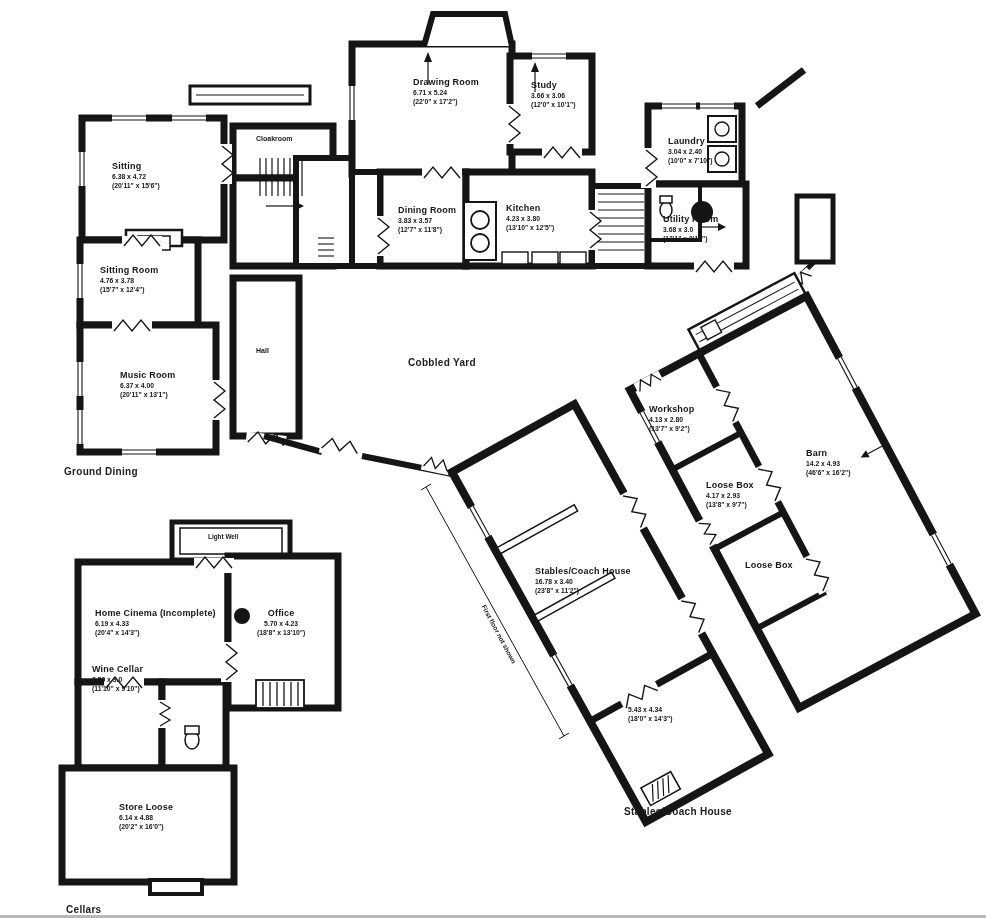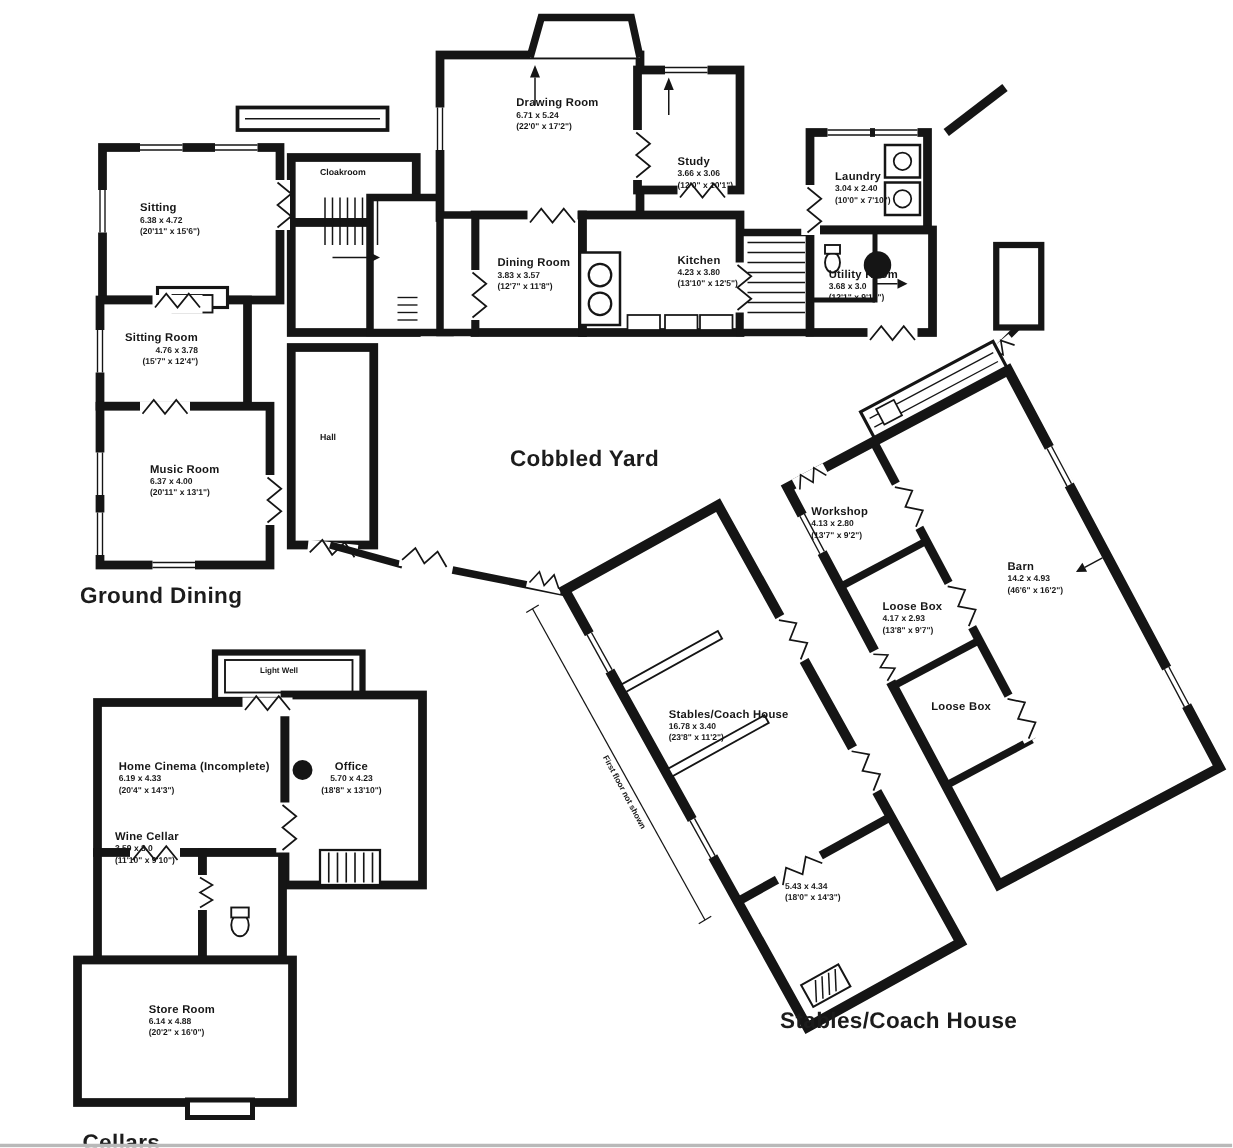--- a/index.html
+++ b/index.html
@@ -3,21 +3,21 @@
 <meta charset="utf-8">
 <style>
   html,body{margin:0;padding:0;background:#ffffff;}
   #canvas{position:relative;width:986px;height:918px;background:#ffffff;overflow:hidden;
           font-family:"Liberation Sans", sans-serif;color:#141414;}
   svg{position:absolute;left:0;top:0;}
   .room-label{position:absolute;text-align:left;line-height:1.3;white-space:nowrap;color:#161616;}
   .rn{font-size:9px;font-weight:700;letter-spacing:.2px;}
   .rn-sm{font-size:7px;font-weight:700;}
   .rd{font-size:6.8px;font-weight:600;}
-  .section-label{position:absolute;font-size:18px;font-weight:600;color:#1c1c1c;letter-spacing:.3px;white-space:nowrap;}
+  .section-label{position:absolute;font-size:10px;font-weight:600;color:#1c1c1c;letter-spacing:.3px;white-space:nowrap;}
   .note-label{position:absolute;font-size:6.6px;font-weight:600;color:#161616;white-space:nowrap;
               transform:translate(-50%,-50%) rotate(62deg);}
   #scan-line{position:absolute;left:0;right:0;bottom:0;height:3px;background:#b9b9b9;}
 </style>
 </head>
 <body>
 
 <div id="canvas">
 
 <svg width="986" height="918" viewBox="0 0 986 918">
@@ -246,52 +246,52 @@
   <use href="#zz" transform="translate(228,644) rotate(90)"></use>
   <use href="#zz" transform="translate(106,686)"></use>
   <use href="#zzs" transform="translate(162,702) rotate(90)"></use>
 </svg>
 
   <div class="room-label" style="left:112px;top:161px;">
     <div class="rn">Sitting</div>
     <div class="rd">6.38 x 4.72</div>
     <div class="rd">(20'11" x 15'6")</div>
   </div>
-  <div class="room-label" style="left:100px;top:265px;text-align:right;">
+  <div class="room-label" style="left:100px;top:265px;">
     <div class="rn">Sitting Room</div>
     <div class="rd">4.76 x 3.78</div>
     <div class="rd">(15'7" x 12'4")</div>
   </div>
   <div class="room-label" style="left:120px;top:370px;">
     <div class="rn">Music Room</div>
     <div class="rd">6.37 x 4.00</div>
     <div class="rd">(20'11" x 13'1")</div>
   </div>
   <div class="room-label" style="left:256px;top:134px;">
     <div class="rn-sm">Cloakroom</div>
   </div>
   <div class="room-label" style="left:256px;top:346px;">
     <div class="rn-sm">Hall</div>
   </div>
   <div class="room-label" style="left:403px;top:77px;margin-left:10px;">
     <div class="rn">Drawing Room</div>
     <div class="rd">6.71 x 5.24</div>
     <div class="rd">(22'0" x 17'2")</div>
   </div>
-  <div class="room-label" style="left:542px;top:80px;margin-top:44px;">
+  <div class="room-label" style="left:531px;top:80px;">
     <div class="rn">Study</div>
     <div class="rd">3.66 x 3.06</div>
     <div class="rd">(12'0" x 10'1")</div>
   </div>
   <div class="room-label" style="left:398px;top:205px;">
     <div class="rn">Dining Room</div>
     <div class="rd">3.83 x 3.57</div>
     <div class="rd">(12'7" x 11'8")</div>
   </div>
-  <div class="room-label" style="left:506px;top:203px;margin-left:36px;">
+  <div class="room-label" style="left:506px;top:203px;">
     <div class="rn">Kitchen</div>
     <div class="rd">4.23 x 3.80</div>
     <div class="rd">(13'10" x 12'5")</div>
   </div>
   <div class="room-label" style="left:668px;top:136px;">
     <div class="rn">Laundry</div>
     <div class="rd">3.04 x 2.40</div>
     <div class="rd">(10'0" x 7'10")</div>
   </div>
   <div class="room-label" style="left:663px;top:214px;">
@@ -338,21 +338,21 @@
     <div class="rn">Office</div>
     <div class="rd">5.70 x 4.23</div>
     <div class="rd">(18'8" x 13'10")</div>
   </div>
   <div class="room-label" style="left:92px;top:664px;">
     <div class="rn">Wine Cellar</div>
     <div class="rd">3.59 x 3.0</div>
     <div class="rd">(11'10" x 9'10")</div>
   </div>
   <div class="room-label" style="left:119px;top:802px;">
-    <div class="rn">Store Room</div>
+    <div class="rn">Store Loose</div>
     <div class="rd">6.14 x 4.88</div>
     <div class="rd">(20'2" x 16'0")</div>
   </div>
 
   <div class="section-label" style="left:64px;top:466px;">Ground Dining</div>
   <div class="section-label" style="left:408px;top:357px;">Cobbled Yard</div>
   <div class="section-label" style="left:624px;top:806px;">Stables/Coach House</div>
   <div class="section-label" style="left:66px;top:904px;">Cellars</div>
 
   <div class="note-label" style="left:499px;top:634px;">First floor not shown</div>

